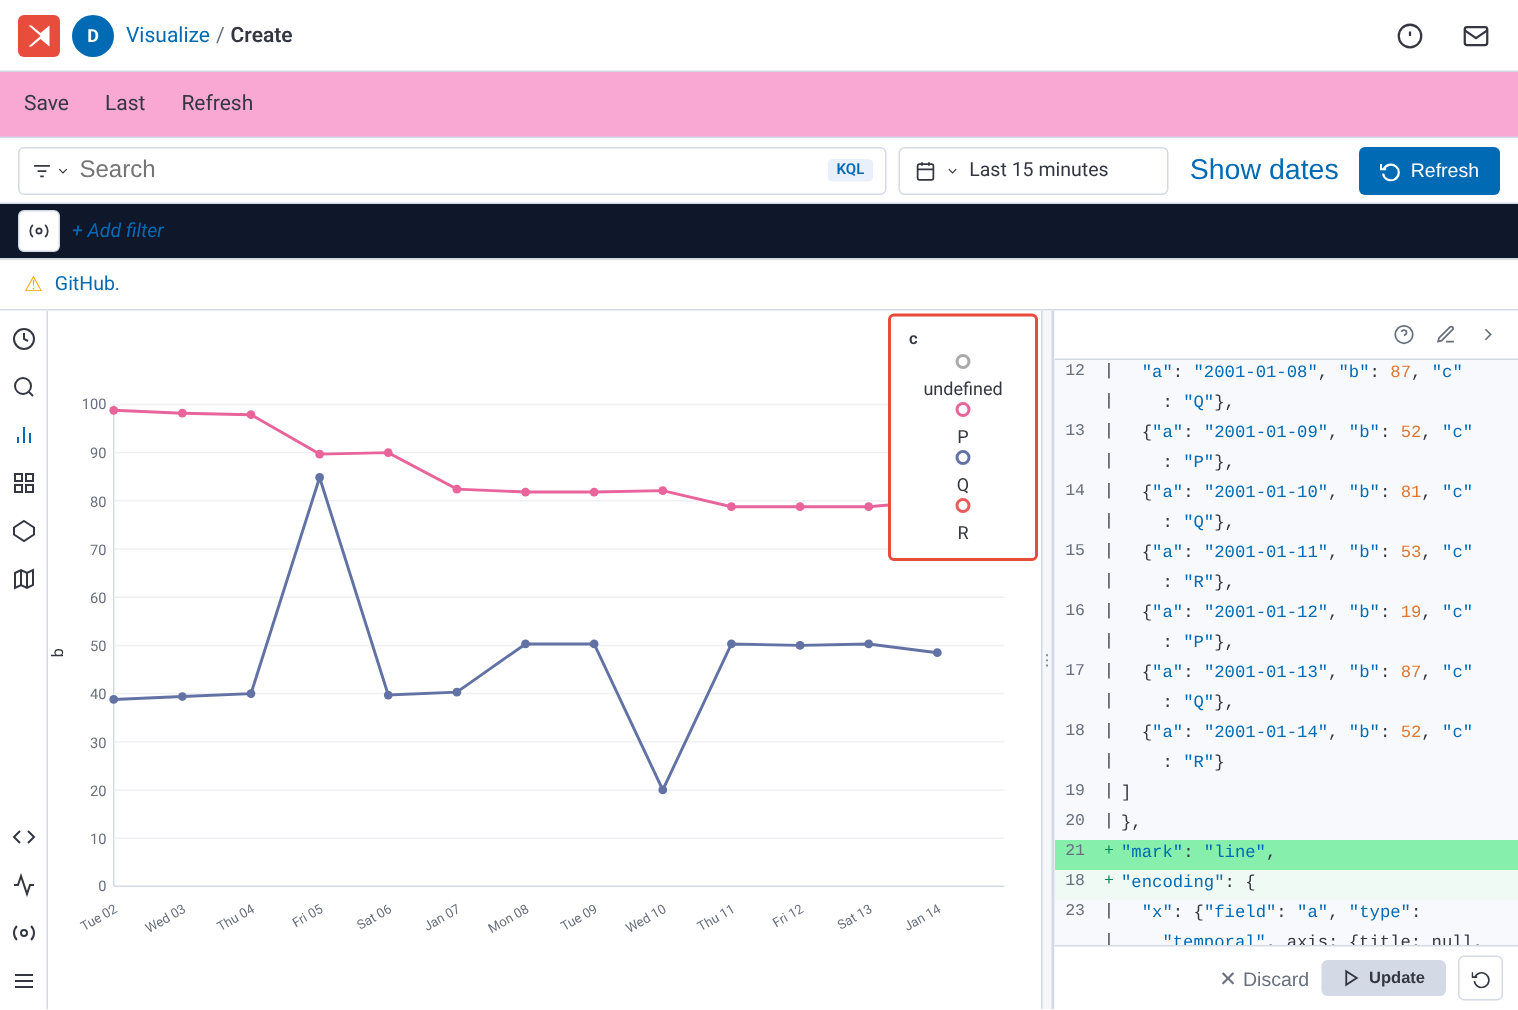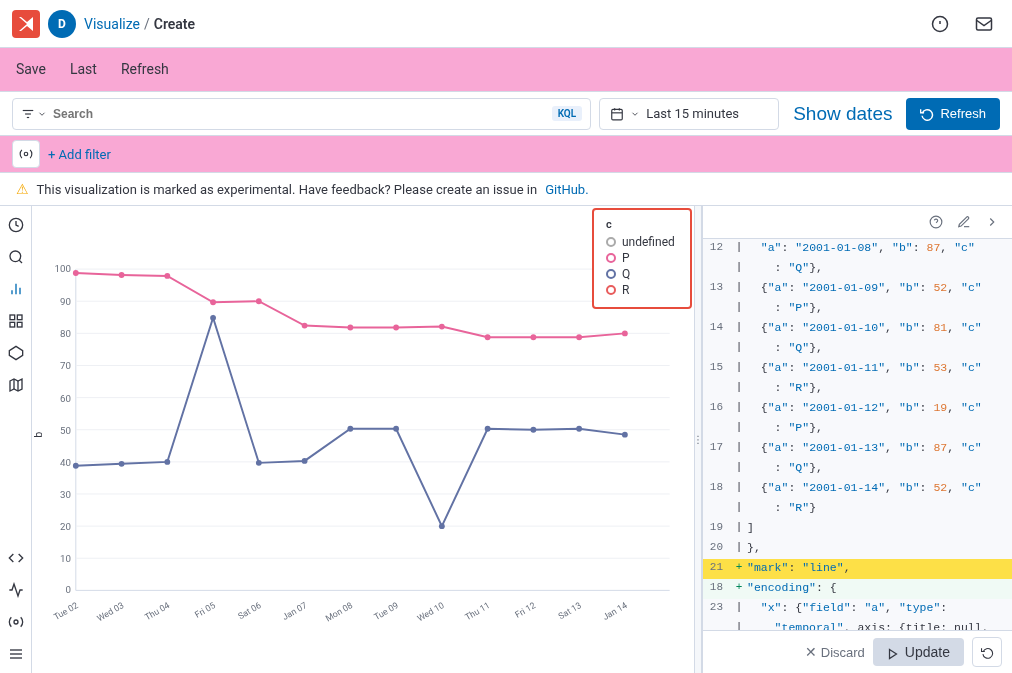--- a/index.html
+++ b/index.html
@@ -16,39 +16,39 @@
     .top-icon { width: 32px; height: 32px; display: flex; align-items: center; justify-content: center; cursor: pointer; border-radius: 4px; color: #343741; }
 
     
     .sec-nav { display: flex; align-items: center; height: 44px; border-bottom: 1px solid #d3dae6; padding: 0 16px; gap: 0; background: #f9a8d4; }
     .sec-nav-item { padding: 0 12px; height: 44px; display: flex; align-items: center; font-size: 14px; cursor: pointer; color: #343741; border-bottom: 2px solid transparent; }
     .sec-nav-item.first { padding-left: 0; }
 
     
     .search-bar { display: flex; align-items: center; height: 44px; padding: 6px 12px; border-bottom: 1px solid #d3dae6; gap: 8px; background: #fff; }
     .search-field-wrapper { display: flex; align-items: center; flex: 1; border: 1px solid #d3dae6; border-radius: 4px; height: 32px; padding: 0 8px; gap: 6px; background: #fff; }
-    .search-field-wrapper input { border: none; outline: none; flex: 1; font-size: 12px; color: #343741; background: transparent; font-weight: bold; }
+    .search-field-wrapper input { border: none; outline: none; flex: 1; font-size: 16px; color: #343741; background: transparent; }
     .kql-badge { background: #e9f0fb; color: #006bb4; border-radius: 3px; padding: 2px 6px; font-size: 10px; font-weight: 600; cursor: pointer; white-space: nowrap; }
     .date-filter { display: flex; align-items: center; gap: 6px; border: 1px solid #d3dae6; border-radius: 4px; height: 32px; padding: 0 10px; background: #fff; cursor: pointer; white-space: nowrap; min-width: 180px; }
     .show-dates-btn { background: none; border: none; color: #006bb4; cursor: pointer; font-size: 19px; padding: 0 6px; }
     .refresh-btn { display: flex; align-items: center; gap: 6px; background: #006bb4; color: white; border: none; border-radius: 4px; height: 32px; padding: 0 14px; cursor: pointer; font-size: 13px; font-weight: 500; white-space: nowrap; }
     .refresh-btn svg { color: white; }
-    .filter-row { display: flex; align-items: center; gap: 8px; padding: 4px 12px 4px 12px; border-bottom: 1px solid #d3dae6; background: #f9a8d4; min-height: 32px; }
+    .filter-row { display: flex; align-items: center; gap: 8px; padding: 4px 12px 4px 12px; border-bottom: 1px solid #d3dae6; background: #0f172a; min-height: 32px; font-style: italic; }
     .filter-icon-btn { display: flex; align-items: center; justify-content: center; width: 28px; height: 28px; border: 1px solid #d3dae6; border-radius: 4px; cursor: pointer; background: #fff; color: #343741; }
     .add-filter-btn { color: #006bb4; cursor: pointer; font-size: 13px; display: flex; align-items: center; gap: 4px; }
 
     
     .warning-banner { background: #fff; border-bottom: 1px solid #d3dae6; padding: 8px 16px; display: flex; align-items: center; gap: 8px; font-size: 13px; }
     .warning-icon { color: #f5a700; font-size: 14px; }
     .gh-link { color: #006bb4; text-decoration: none; }
 
     
     .legend-box { position: absolute; top: 2px; right: 2px; background: #fff; border: 2px solid #e74c3c; border-radius: 4px; padding: 8px 12px; min-width: 100px; }
     .legend-title { font-size: 11px; font-weight: 600; color: #343741; margin-bottom: 4px; }
-    .legend-item { display: flex; align-items: center; gap: 6px; font-size: 12px; color: #343741; margin-bottom: 2px; }
+    .legend-item { display: flex; align-items: center; gap: 6px; font-size: 12px; color: #343741; margin-bottom: 2px; flex-direction: column; }
     .legend-dot { width: 10px; height: 10px; border-radius: 50%; border: 2px solid; flex-shrink: 0; }
 
     
     .divider { width: 8px; background: #f5f7fa; border-left: 1px solid #d3dae6; border-right: 1px solid #d3dae6; cursor: col-resize; display: flex; align-items: center; justify-content: center; color: #69707d; font-size: 10px; }
 
     
     .code-area { width: 310px; display: flex; flex-direction: column; border-left: 1px solid #d3dae6; }
     .code-toolbar { display: flex; align-items: center; justify-content: flex-end; gap: 4px; padding: 4px 8px; border-bottom: 1px solid #d3dae6; background: #fff; min-height: 32px; }
     .code-toolbar-icon { width: 24px; height: 24px; display: flex; align-items: center; justify-content: center; cursor: pointer; color: #69707d; border-radius: 3px; }
     .code-content { flex: 1; overflow-y: auto; background: #f8f9fc; font-family: 'Courier New', Courier, monospace; font-size: 11.5px; line-height: 1.6; }
@@ -57,21 +57,21 @@
     .line-mark { width: 16px; text-align: center; flex-shrink: 0; font-size: 11px; line-height: 1.6; }
     .line-mark.plus { color: #00875a; }
     .line-content { flex: 1; padding-right: 8px; color: #343741; font-size: 11.5px; white-space: pre; }
     .str { color: #006bb4; }
     .num { color: #dd7733; }
     
     
     .code-bottom { display: flex; align-items: center; justify-content: flex-end; gap: 8px; padding: 6px 10px; border-top: 1px solid #d3dae6; background: #fff; min-height: 40px; }
     .discard-btn { display: flex; align-items: center; gap: 4px; color: #69707d; background: none; border: none; cursor: pointer; font-size: 13px; }
     .discard-icon { color: #69707d; font-size: 14px; }
-    .update-btn { display: flex; align-items: flex-end; gap: 6px; background: #d3dae6; color: #343741; border: none; border-radius: 4px; padding: 6px 14px; cursor: pointer; font-size: 14px; font-weight: 400; }
+    .update-btn { display: flex; align-items: flex-start; gap: 6px; background: #d3dae6; color: #343741; border: none; border-radius: 4px; padding: 6px 14px; cursor: pointer; font-size: 11px; font-weight: 700; }
     .reload-icon-btn { width: 30px; height: 30px; display: flex; align-items: center; justify-content: center; border: 1px solid #d3dae6; border-radius: 4px; cursor: pointer; background: #fff; color: #343741; }
 
     
     .outer { display: flex; flex-direction: column; height: 673px; width: 1012px; }
     .content-row { display: flex; flex: 1; overflow: hidden; }
     .left-nav { width: 32px; display: flex; flex-direction: column; align-items: center; padding: 6px 4px; gap: 6px; border-right: 1px solid #d3dae6; background: #fff; flex-shrink: 0; }
     .nav-icon { width: 26px; height: 26px; display: flex; align-items: center; justify-content: center; cursor: pointer; border-radius: 4px; color: #343741; font-size: 14px; }
     .nav-icon.active { color: #006bb4; }
     .main-panel { flex: 1; display: flex; flex-direction: column; overflow: hidden; }
     .chart-code-row { display: flex; flex: 1; overflow: hidden; }
@@ -160,21 +160,20 @@
       <svg width="14" height="14" viewBox="0 0 24 24" fill="none" stroke="currentColor" stroke-width="2">
           <circle cx="12" cy="12" r="3"></circle>
           <path d="M19.07 4.93a10 10 0 0 1 0 14.14M4.93 4.93a10 10 0 0 0 0 14.14"></path>
         </svg>
     </div>
     <span class="add-filter-btn">+ Add filter</span>
   </div>
 
   <div class="warning-banner">
     <span class="warning-icon">⚠</span>
-    <span>This visualization is marked as experimental. Have feedback? Please create an issue in </span>
     <a href="#" class="gh-link">GitHub.</a>
   </div>
 
   <div class="content-row">
 
     <div class="left-nav">
       <div class="nav-icon" title="Recent">
         <svg width="16" height="16" viewBox="0 0 24 24" fill="none" stroke="currentColor" stroke-width="2">
             <circle cx="12" cy="12" r="10"></circle>
             <polyline points="12 6 12 12 16 14"></polyline>
@@ -453,21 +452,21 @@
               <span class="line-mark">|</span>
               <span class="line-content">]</span>
             </div>
 
             <div class="code-line">
               <span class="line-num">20</span>
               <span class="line-mark">|</span>
               <span class="line-content">},</span>
             </div>
 
-            <div class="code-line" style="background:#fde047;">
+            <div class="code-line" style="background:#86efac;">
               <span class="line-num">21</span>
               <span class="line-mark plus">+</span>
               <span class="line-content"><span class="str">"mark"</span>: <span class="str">"line"</span>,</span>
             </div>
 
             <div class="code-line" style="background:#f0faf5;">
               <span class="line-num">18</span>
               <span class="line-mark plus">+</span>
               <span class="line-content"><span class="str">"encoding"</span>: {</span>
             </div>

